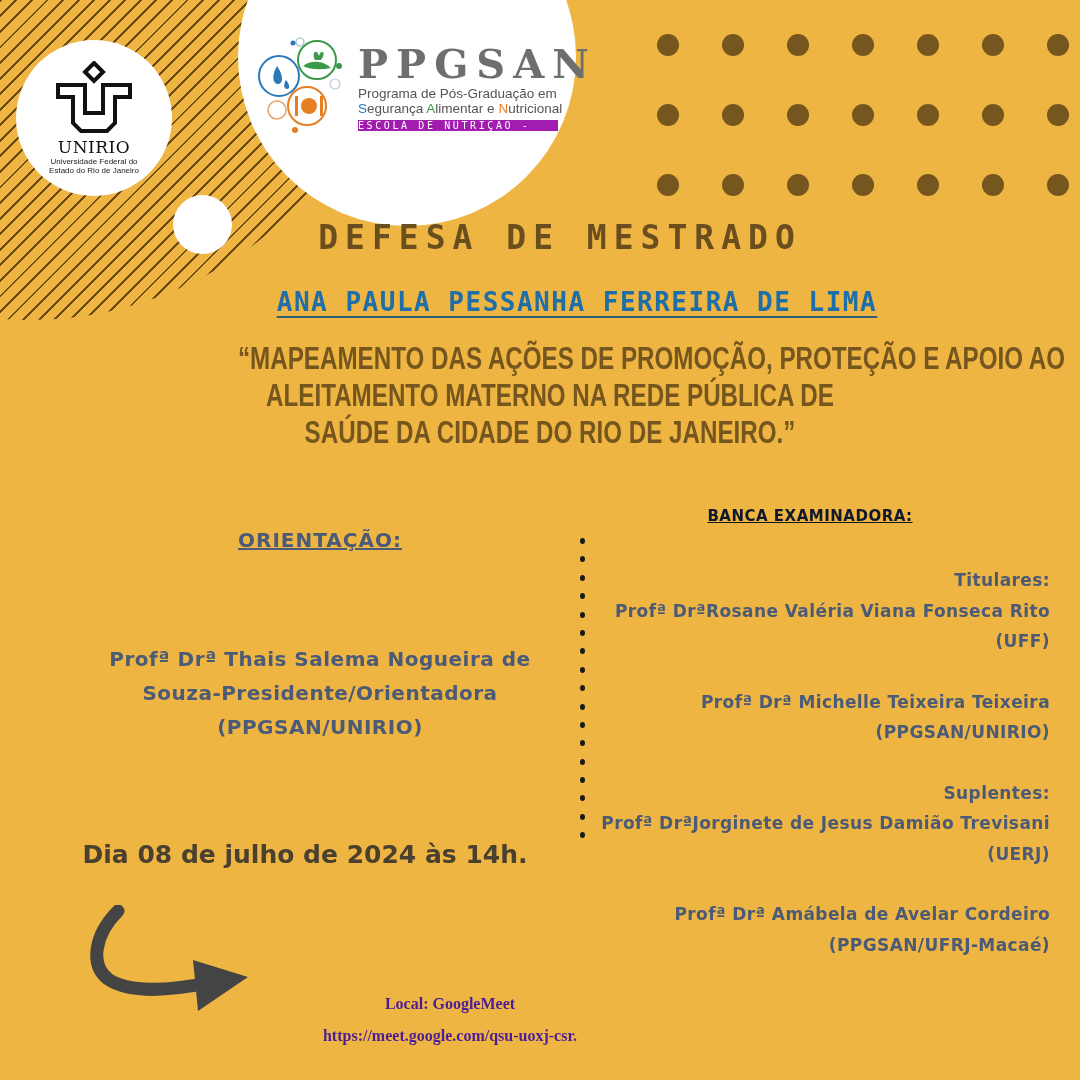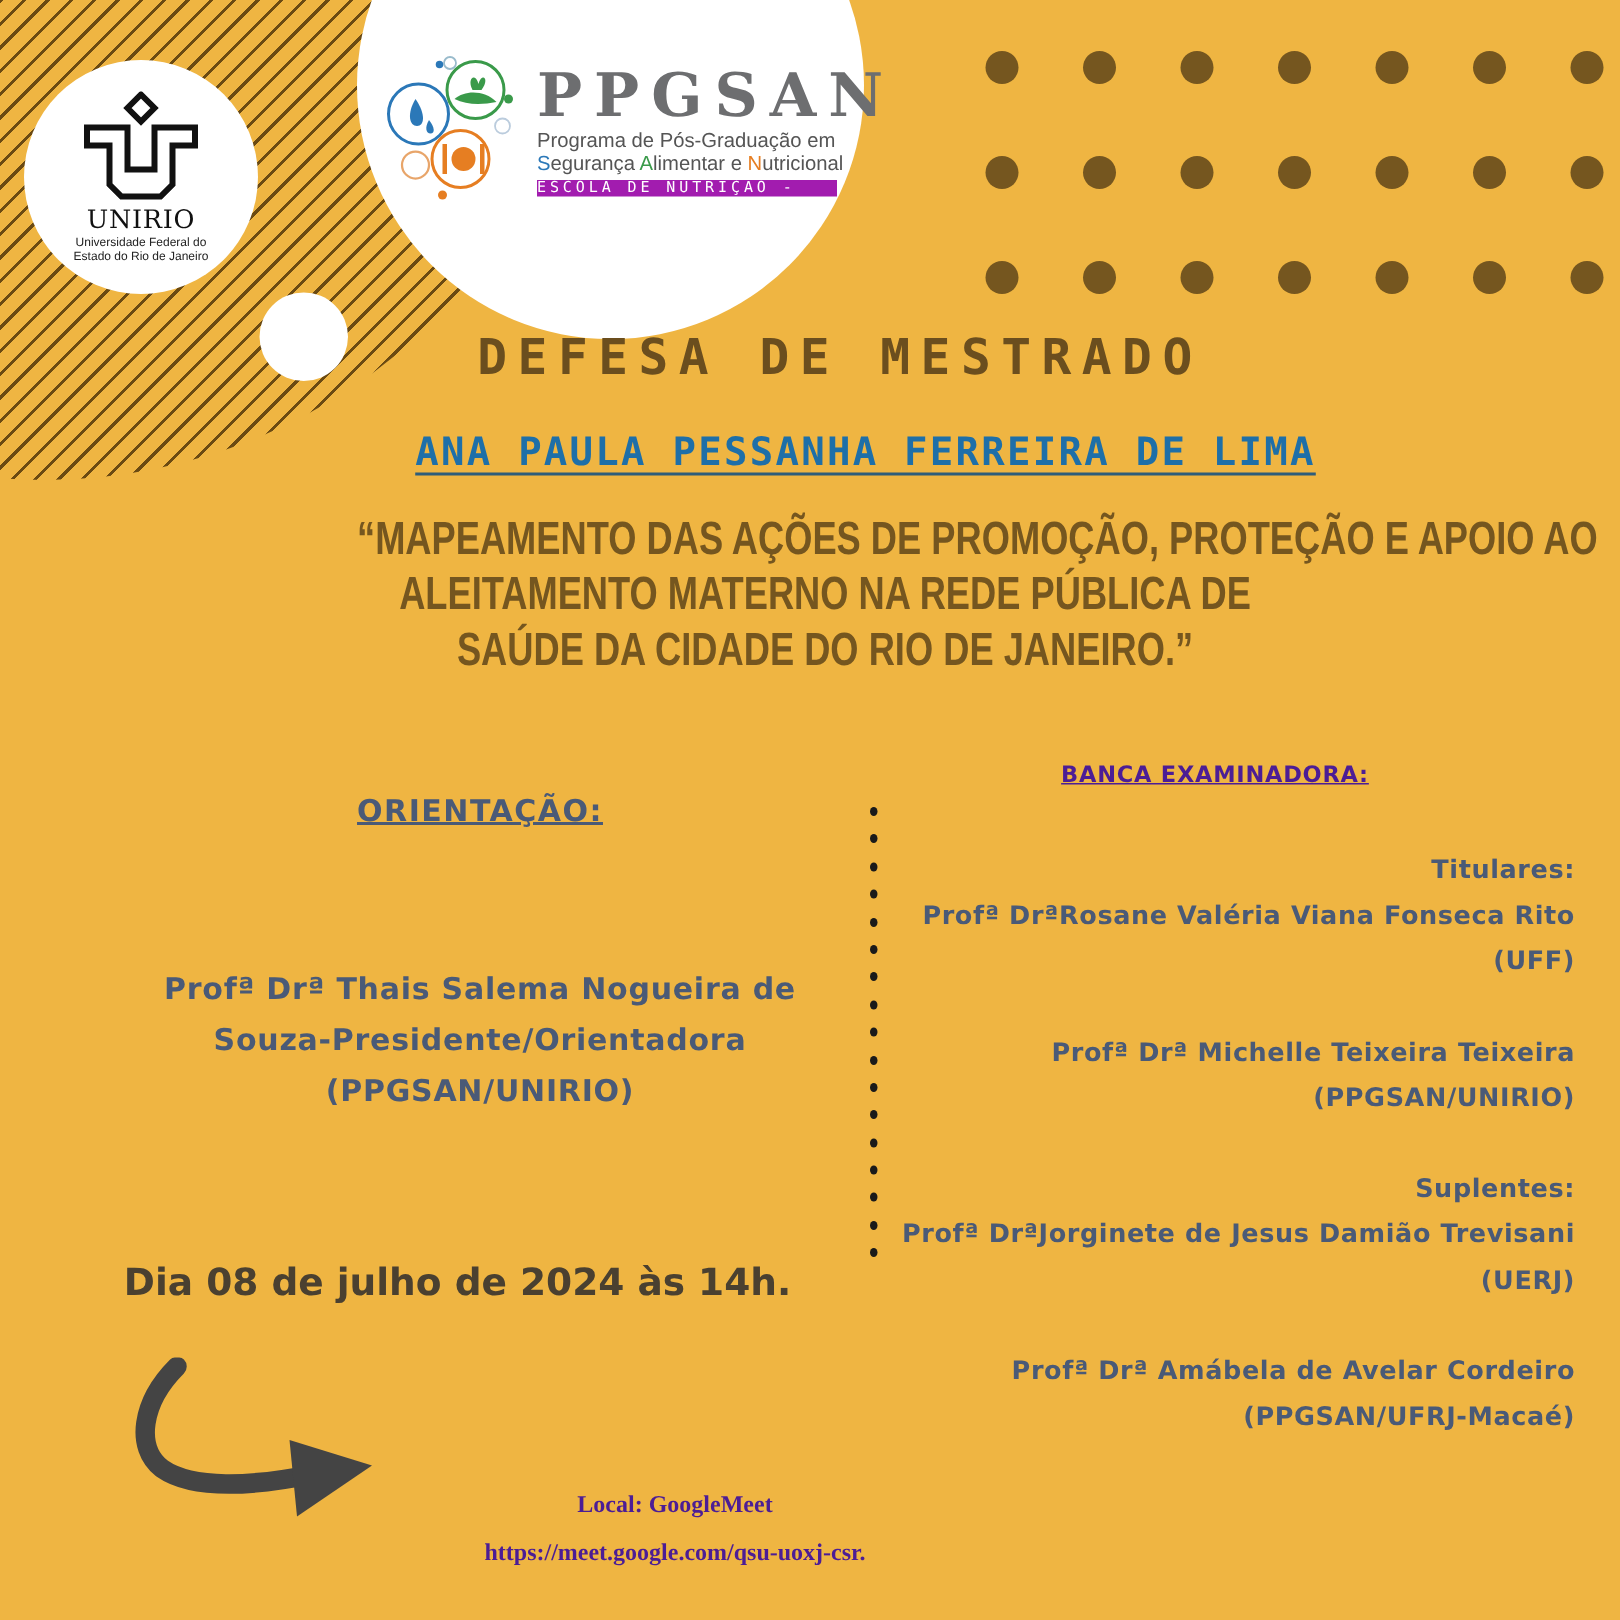--- a/index.html
+++ b/index.html
@@ -18,21 +18,21 @@
   .ppgsan-line1 { position:absolute; left:103px; top:50px; font-family:"Liberation Sans", sans-serif; font-size:13.5px; color:#555; white-space:nowrap; }
   .ppgsan-line2 { position:absolute; left:103px; top:65px; font-family:Liberation Sans, sans-serif; font-size:13.5px; color:#555; white-space:nowrap; }
   .ppgsan-bar { position:absolute; left:103px; top:84px; width:200px; height:11px; background:#a21caf; color:#fff; font-size:10px; letter-spacing:2.6px; text-align:left; line-height:11px; font-family:"DejaVu Sans Mono", monospace; }
   .c-blue { color:#2B78B8; } .c-green { color:#3A9A4A; } .c-orange { color:#E67E22; }
   .defesa { position:absolute; left:0; width:1120px; top:218px; text-align:center; font-family:"DejaVu Sans Mono", monospace; font-weight:bold; font-size:33px; letter-spacing:7px; color:#6B4E1E; }
   .name { position:absolute; left:261px; top:287px; width:632px; text-align:center; font-family:"DejaVu Sans Mono", monospace; font-weight:bold; font-size:26px; letter-spacing:1.5px; color:#1E6FA8; text-decoration:underline; text-decoration-color:#2E5D7A; text-underline-offset:5px; white-space:nowrap; }
   .title { position:absolute; left:150px; width:800px; top:340px; text-align:center; font-family:"Liberation Sans", sans-serif; font-weight:bold; font-size:31px; line-height:37px; color:#75561F; transform:scaleX(0.78); transform-origin:center; }
   .title div { white-space:nowrap; }
   .orient-head { position:absolute; left:60px; width:520px; top:528px; text-align:center; font-weight:bold; font-size:20px; color:#4A5A77; text-decoration:underline; letter-spacing:1px; }
   .orient-body { position:absolute; left:60px; width:520px; top:598px; text-align:center; font-weight:bold; font-size:20px; line-height:34px; color:#4A5A77; letter-spacing:0.5px;margin-top:44px; }
-  .banca-head { position:absolute; left:570px; width:480px; top:507px; text-align:center; font-weight:bold; font-size:15px; color:#4c1d95; text-decoration:underline; letter-spacing:0.5px; }
+  .banca-head { position:absolute; left:570px; width:480px; top:507px; text-align:center; font-weight:bold; font-size:15px; color:#0f172a; text-decoration:underline; letter-spacing:0.5px; }
   .banca { position:absolute; left:570px; width:480px; top:565px; text-align:right; font-weight:bold; font-size:17px; line-height:30.5px; color:#4A5A77; letter-spacing:0.4px; }
   .banca .gap { height:30px; }
   .vdots { position:absolute; left:580px; top:538px; display:flex; flex-direction:column; gap:12.4px; }
   .vdot { width:5px; height:6px; border-radius:50%; background:#1a1a1a; }
   .date { position:absolute; left:60px; width:490px; top:840px; text-align:center; font-weight:bold; font-size:25px; color:#4A4030; }
   .arrow { position:absolute; left:88px; top:905px; width:170px; height:110px; }
   .local { position:absolute; left:200px; width:500px; top:988px; text-align:center; font-family:Liberation Serif, serif; font-weight:bold; font-size:16px; line-height:32px; color:#4c1d95; }
 </style>
 </head>
 <body>

